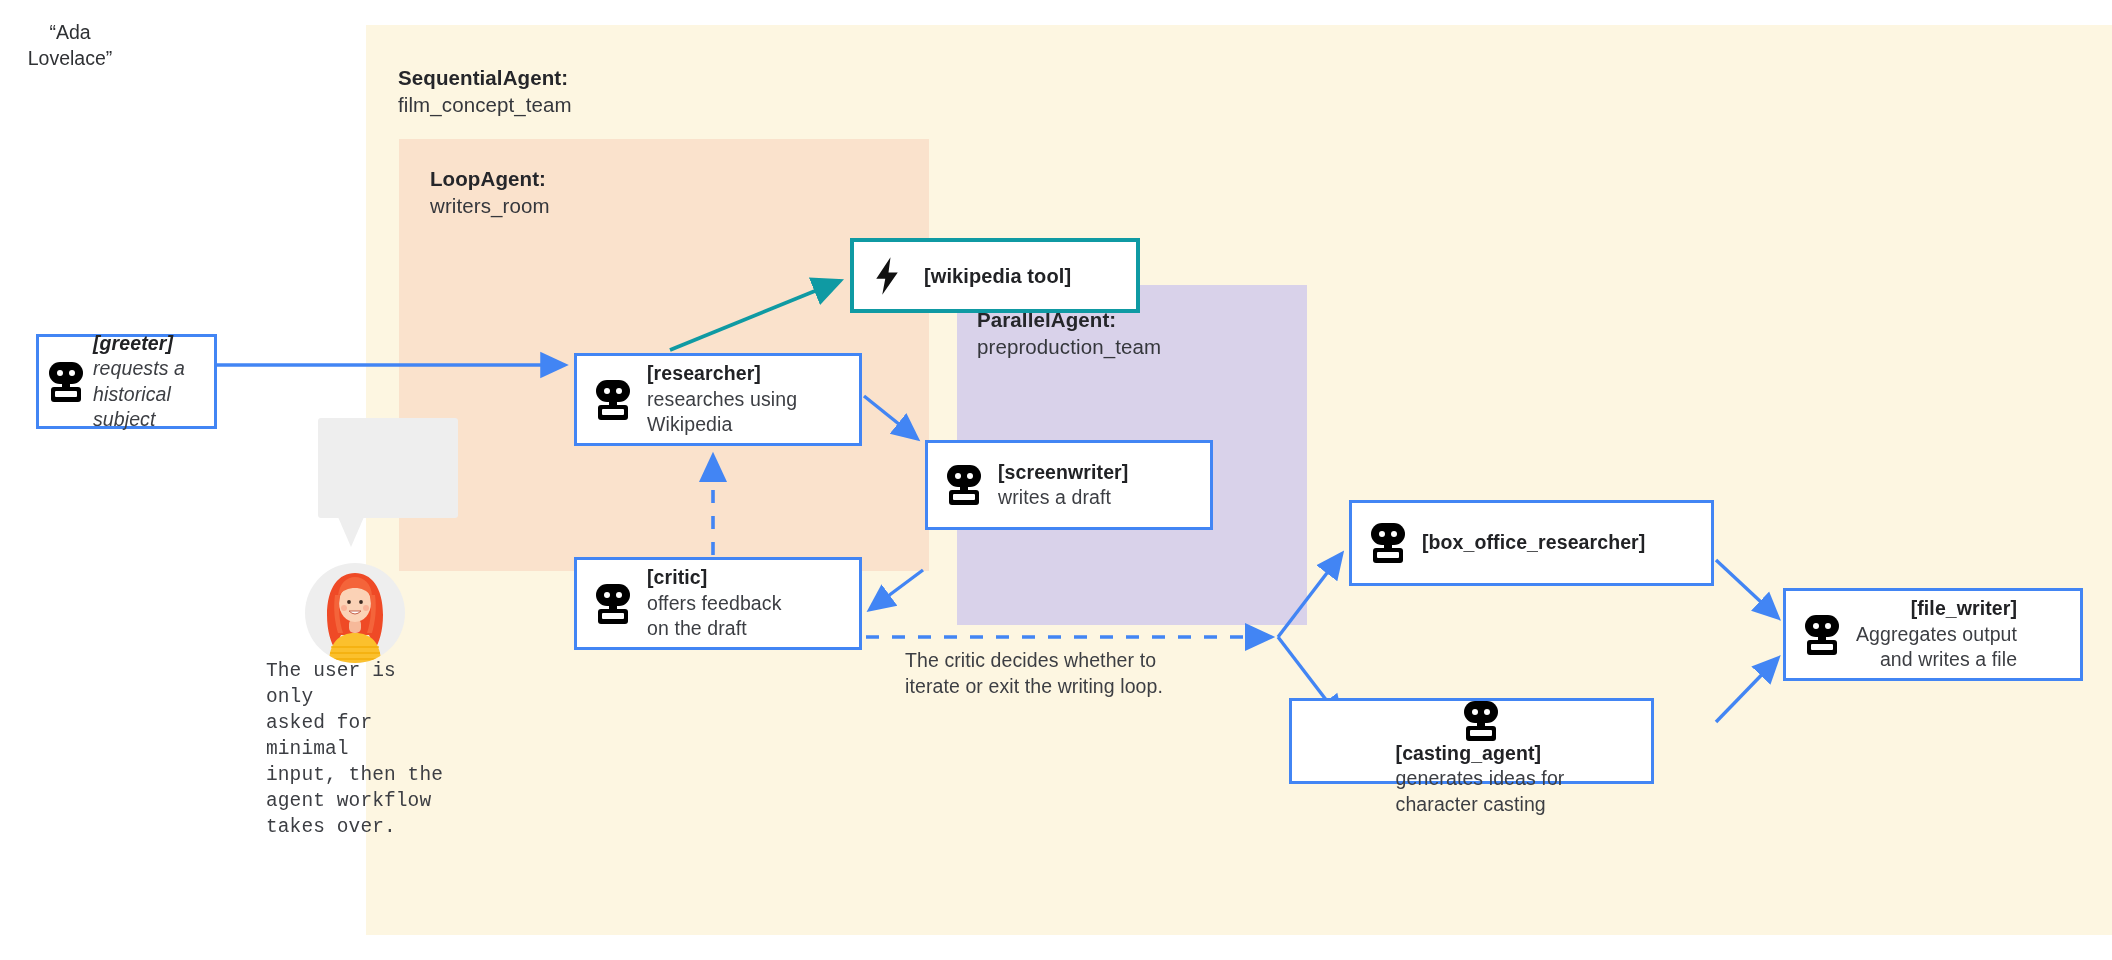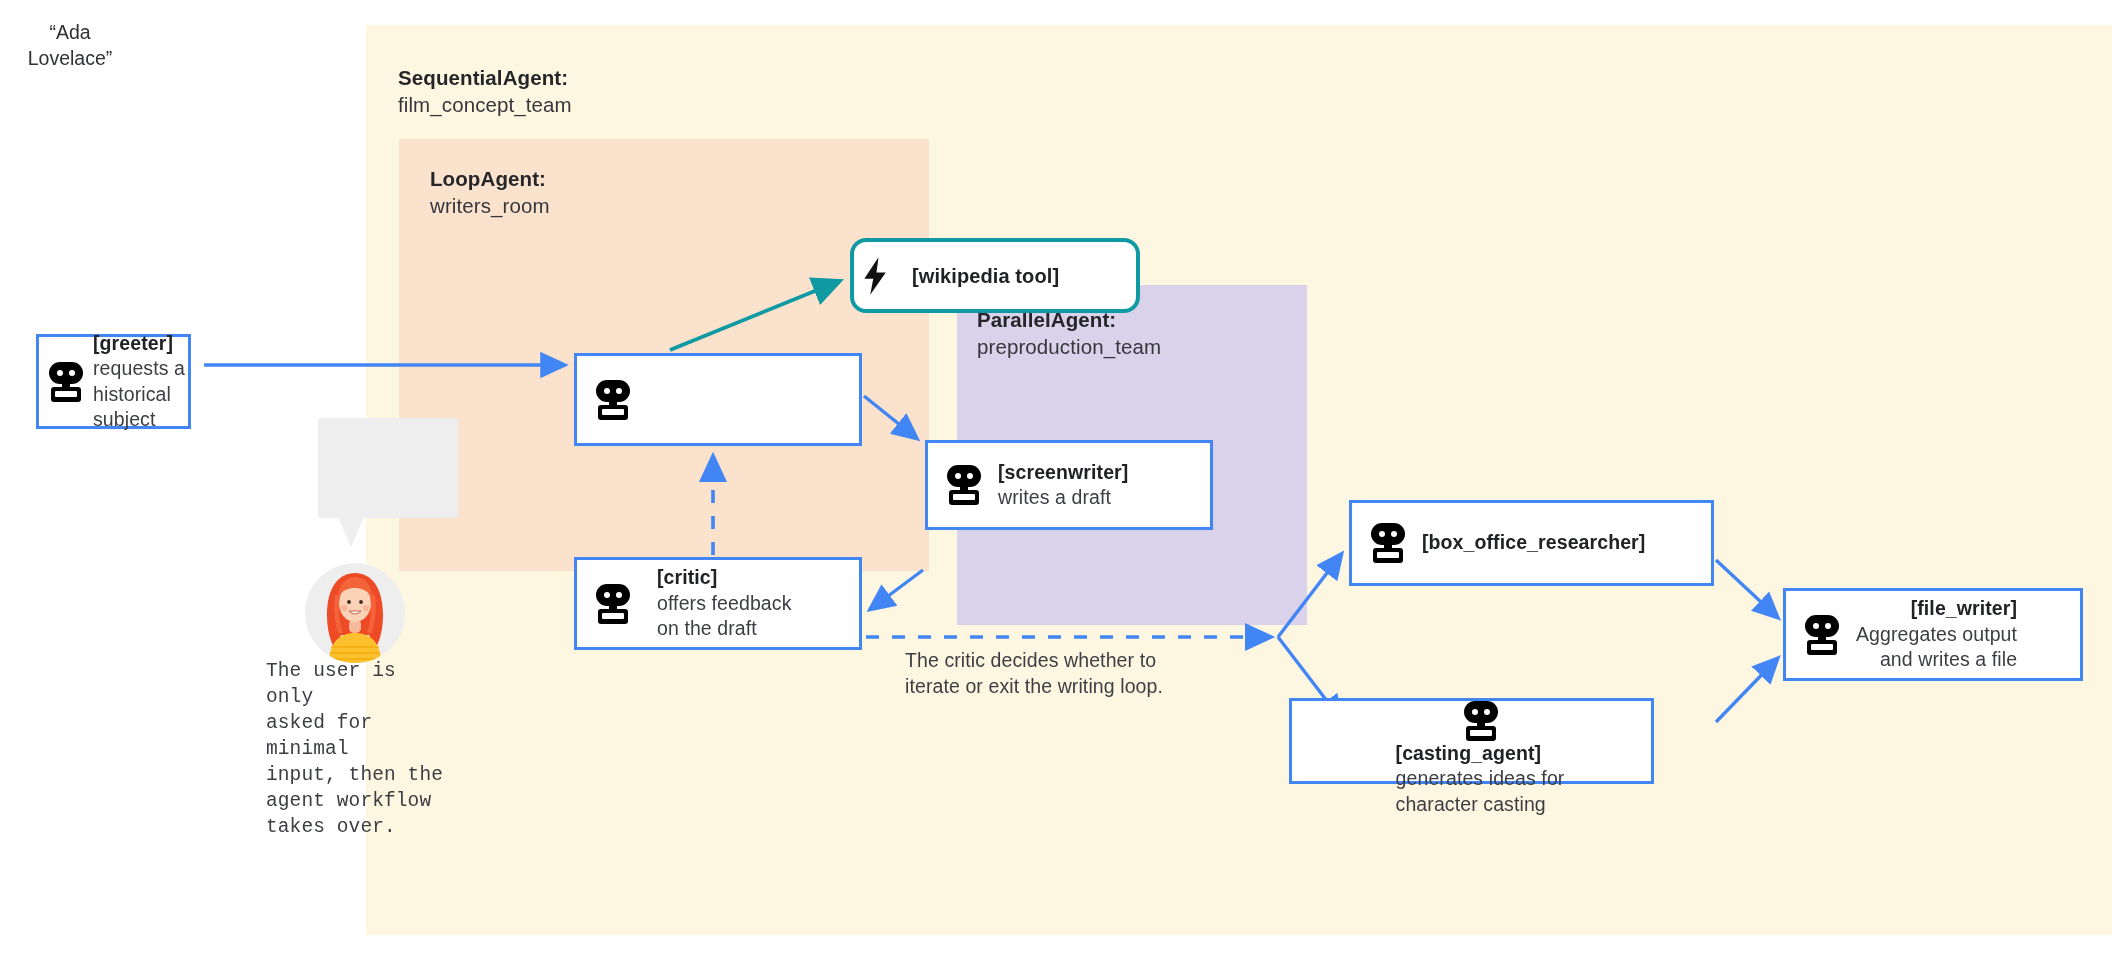--- a/index.html
+++ b/index.html
@@ -45,36 +45,36 @@
   .robot .eye{position:absolute;top:8px;width:6px;height:6px;border-radius:50%;background:#fff;}
   .robot .eye.l{left:8px;}
   .robot .eye.r{left:20px;}
   .robot .neck{position:absolute;left:13px;top:20px;width:8px;height:5px;background:#000;}
   .robot .body{
     position:absolute;left:2px;top:25px;width:30px;height:15px;background:#000;border-radius:3px;
   }
   .robot .mouth{position:absolute;left:6px;top:29px;width:22px;height:6px;background:#fff;border-radius:1px;}
 
   
-  #card-greeter{left:36px;top:334px;width:155px;height:95px;}
+  #card-greeter{left:36px;top:334px;width:181px;height:95px;font-style:italic;}
   #card-greeter .card-ico{margin-left:10px;}
   #card-greeter .card-txt{margin-left:10px;}
 
-  #card-wikipedia{left:850px;top:238px;width:290px;height:75px;padding-left:6px;border-radius:16px;}
+  #card-wikipedia{left:850px;top:238px;width:290px;height:75px;padding-left:18px;}
   #card-wikipedia .card-txt{margin-left:22px;font-weight:bold;font-size:20px;color:#212225;}
 
   #card-researcher{left:574px;top:353px;width:288px;height:93px;}
   #card-researcher .card-ico{margin-left:19px;}
   #card-researcher .card-txt{margin-left:17px;}
 
   #card-screenwriter{left:925px;top:440px;width:288px;height:90px;}
   #card-screenwriter .card-ico{margin-left:19px;}
   #card-screenwriter .card-txt{margin-left:17px;}
 
-  #card-critic{left:574px;top:557px;width:288px;height:93px;gap:10px;}
+  #card-critic{left:574px;top:557px;width:288px;height:93px;}
   #card-critic .card-ico{margin-left:19px;}
   #card-critic .card-txt{margin-left:17px;}
 
   #card-boxoffice{left:1349px;top:500px;width:365px;height:86px;}
   #card-boxoffice .card-ico{margin-left:19px;}
   #card-boxoffice .card-txt{margin-left:17px;}
 
   #card-casting{left:1289px;top:698px;width:365px;height:86px;flex-direction:column;}
   #card-casting .card-ico{margin-left:19px;}
   #card-casting .card-txt{margin-left:17px;}
@@ -205,20 +205,24 @@
     <span class="card-ico">
       <span class="robot">
           <span class="head"></span>
           <span class="eye l"></span>
           <span class="eye r"></span>
           <span class="neck"></span>
           <span class="body"></span>
           <span class="mouth"></span>
         </span>
     </span>
+    <span class="card-txt">
+      <span class="c-name">[researcher]</span>
+      <span class="c-desc">researches using<br>Wikipedia</span>
+    </span>
   </div>
 
   <div class="card" id="card-screenwriter">
     <span class="card-ico">
       <span class="robot">
           <span class="head"></span>
           <span class="eye l"></span>
           <span class="eye r"></span>
           <span class="neck"></span>
           <span class="body"></span>

